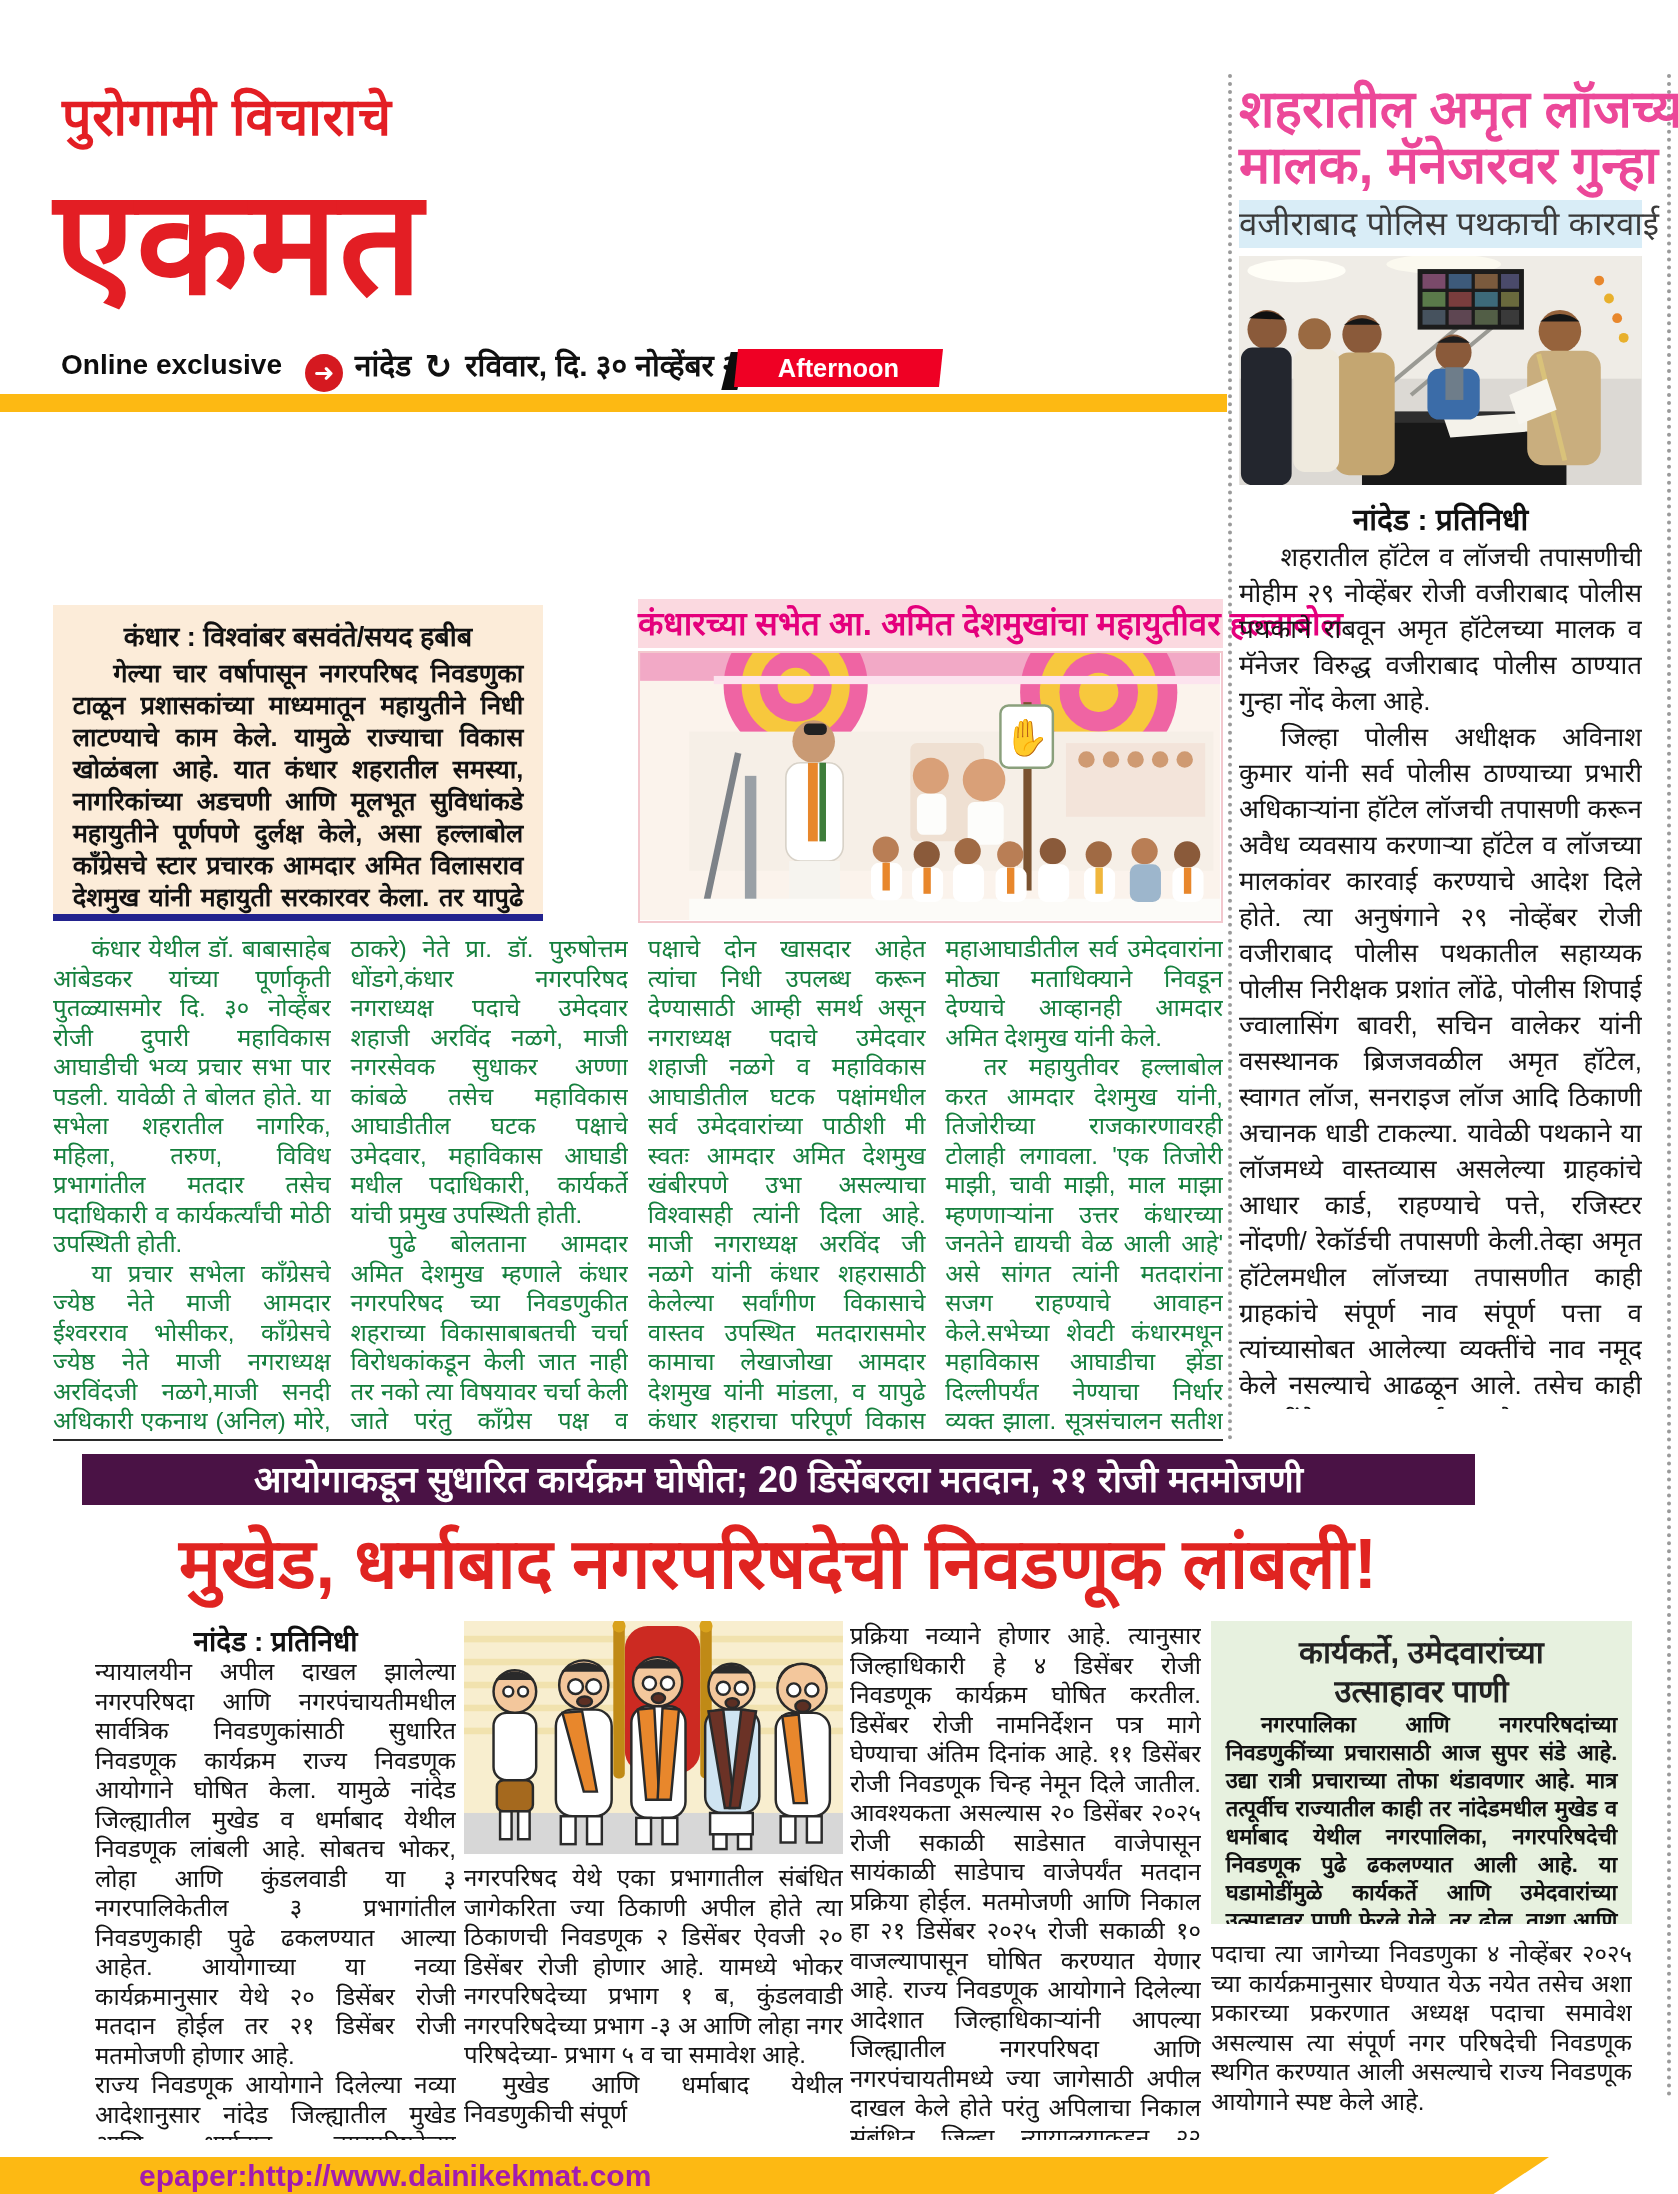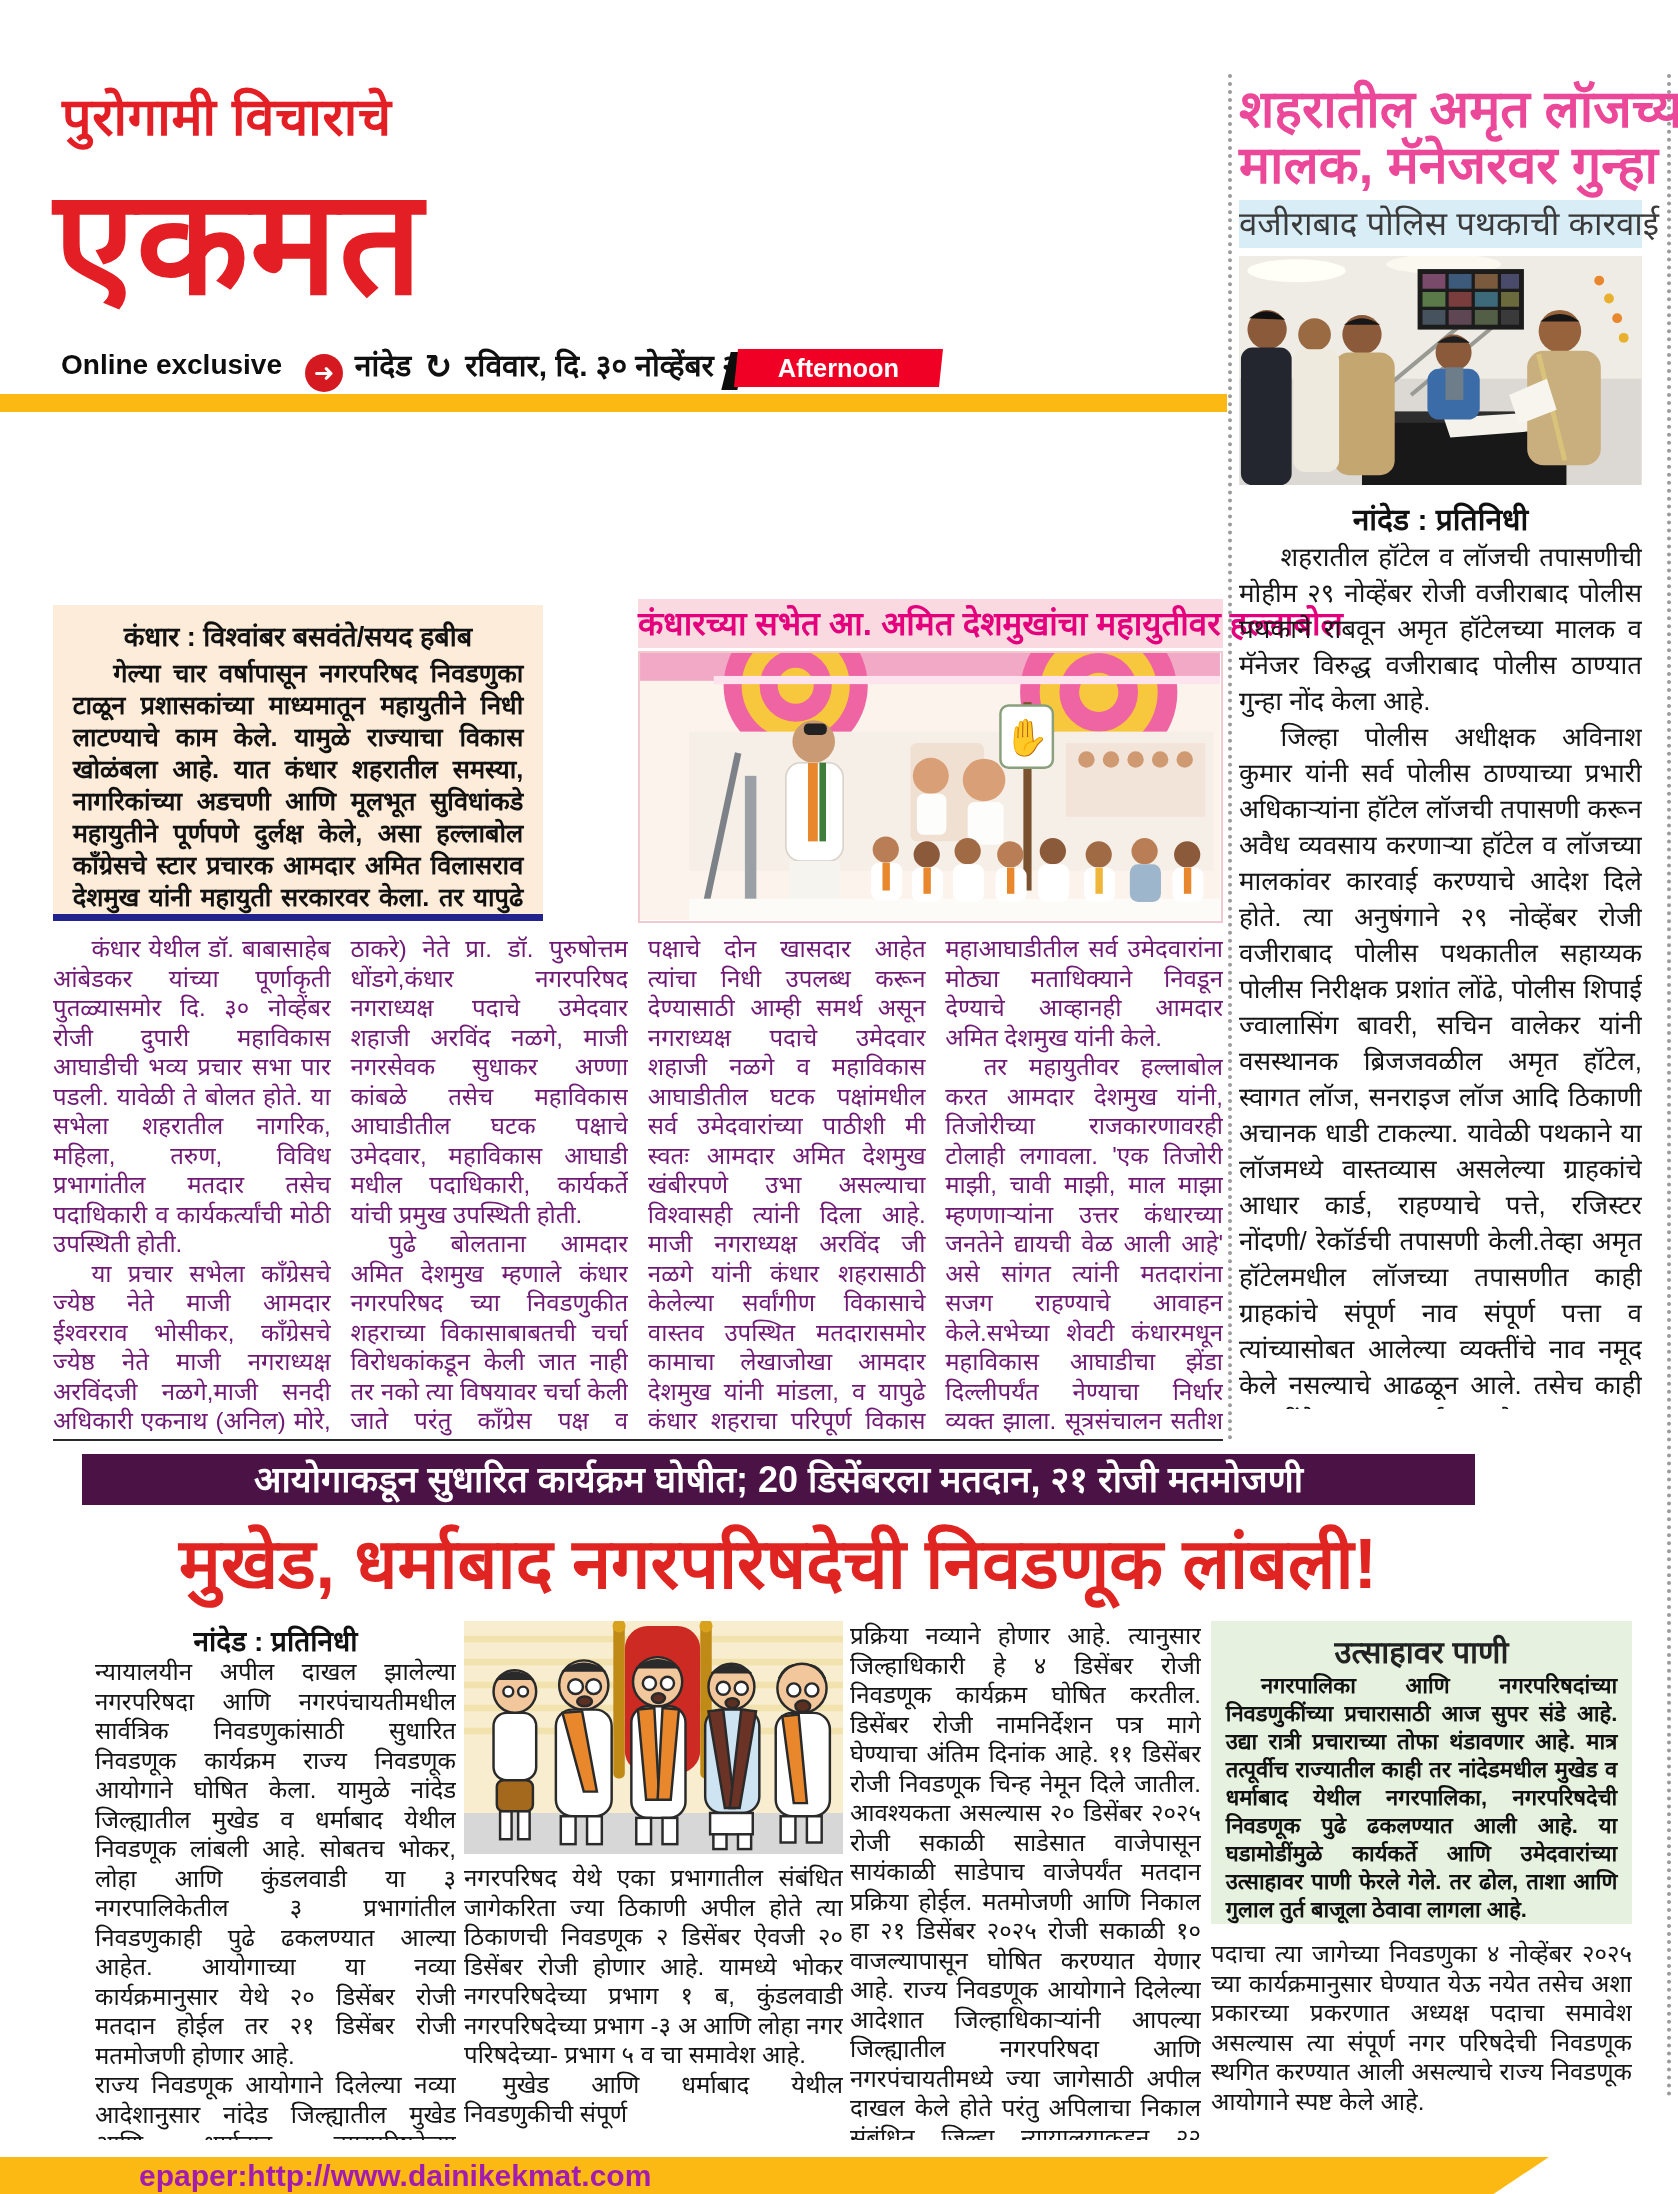--- a/index.html
+++ b/index.html
@@ -22,21 +22,21 @@
   .badge .bgb{position:absolute;left:-9.8px;top:3.3px;width:16.4px;height:38px;background:#0d0d0d;transform:skewX(-14deg);}
   .badge .bgr{position:absolute;inset:0;background:#ef0024;transform:skewX(-6deg);}
   .badge span{position:relative;display:block;text-align:center;line-height:38px;color:#ffffff;font-size:25.4px;font-weight:bold;}
   .ybar{background:#fdb913;}
   
   .main-hl{color:#1b1b96;font-weight:900;font-size:74px;white-space:nowrap;text-align:center;}
   .pink-strip{background:#fbd9e0;color:#e4007c;font-weight:bold;font-size:33px;line-height:49px;text-align:center;white-space:nowrap;}
   .lead-box{background:#fcecd9;border-bottom:7.4px solid #23238e;padding:11.5px 19.7px;box-sizing:border-box;}
   .lead-byline{font-size:27px;font-weight:bold;text-align:center;margin-bottom:3.3px;}
   .lead-text{font-size:25.4px;line-height:32px;font-weight:bold;}
-  .bodycol{font-size:24px;line-height:29.5px;color:#701a75;}
+  .bodycol{font-size:24px;line-height:29.5px;color:#15803d;}
   .hr-rule{border-top:2.5px solid #2a2a2a;}
   .kicker{background:#4a1245;color:#ffffff;font-weight:bold;font-size:36px;line-height:51px;text-align:center;white-space:nowrap;}
   .red-hl{color:#e02421;font-weight:900;font-size:70px;white-space:nowrap;text-align:center;}
   .b-byline{font-size:28px;font-weight:bold;text-align:center;}
   .bcol{font-size:24px;line-height:29.5px;color:#151515;}
   .greenbox{background:#e7f1df;padding:11.5px 14.7px;box-sizing:border-box;}
   .gb-title{font-size:31px;line-height:39px;font-weight:bold;text-align:center;color:#222;}
   .gb-body{font-size:22px;line-height:28px;font-weight:600;}
   
   .r-hl{color:#ec4899;font-weight:900;font-size:52px;line-height:54px;text-align:right;white-space:nowrap;}
@@ -261,20 +261,21 @@
   <div class="abs bcol jt clip" style="left:464px;top:1863px;width:379px;height:277px;">
     <p>नगरपरिषद येथे एका प्रभागातील संबंधित जागेकरिता ज्या ठिकाणी अपील होते त्या ठिकाणची निवडणूक २ डिसेंबर ऐवजी २० डिसेंबर रोजी होणार आहे. यामध्ये भोकर नगरपरिषदेच्या प्रभाग १ ब, कुंडलवाडी नगरपरिषदेच्या प्रभाग -३ अ आणि लोहा नगर परिषदेच्या- प्रभाग ५ व चा समावेश आहे.</p>
     <p class="indent">मुखेड आणि धर्माबाद येथील निवडणुकीची संपूर्ण</p>
   </div>
 
   <div class="abs bcol jt clip" style="left:850px;top:1621px;width:351px;height:519px;">
     <p>प्रक्रिया नव्याने होणार आहे. त्यानुसार जिल्हाधिकारी हे ४ डिसेंबर रोजी निवडणूक कार्यक्रम घोषित करतील. डिसेंबर रोजी नामनिर्देशन पत्र मागे घेण्याचा अंतिम दिनांक आहे. ११ डिसेंबर रोजी निवडणूक चिन्ह नेमून दिले जातील. आवश्यकता असल्यास २० डिसेंबर २०२५ रोजी सकाळी साडेसात वाजेपासून सायंकाळी साडेपाच वाजेपर्यंत मतदान प्रक्रिया होईल. मतमोजणी आणि निकाल हा २१ डिसेंबर २०२५ रोजी सकाळी १० वाजल्यापासून घोषित करण्यात येणार आहे. राज्य निवडणूक आयोगाने दिलेल्या आदेशात जिल्हाधिकाऱ्यांनी आपल्या जिल्ह्यातील नगरपरिषदा आणि नगरपंचायतीमध्ये ज्या जागेसाठी अपील दाखल केले होते परंतु अपिलाचा निकाल संबंधित जिल्हा न्यायालयाकडून २२ नोव्हेंबर २०२५ नंतर म्हणजेच २३ नोव्हेंबर २०२५ किंवा तदनंतर देण्यात आलेले आहे अशा नगरपरिषदेच्या आणि नगरपंचायतीच्या सदस्य</p>
   </div>
 
   <div class="abs greenbox clip" style="left:1211px;top:1621px;width:421px;height:303px;">
+    <div class="gb-title">कार्यकर्ते, उमेदवारांच्या</div>
     <div class="gb-title">उत्साहावर पाणी</div>
     <p class="gb-body jt indent">नगरपालिका आणि नगरपरिषदांच्या निवडणुकींच्या प्रचारासाठी आज सुपर संडे आहे. उद्या रात्री प्रचाराच्या तोफा थंडावणार आहे. मात्र तत्पूर्वीच राज्यातील काही तर नांदेडमधील मुखेड व धर्माबाद येथील नगरपालिका, नगरपरिषदेची निवडणूक पुढे ढकलण्यात आली आहे. या घडामोडींमुळे कार्यकर्ते आणि उमेदवारांच्या उत्साहावर पाणी फेरले गेले. तर ढोल, ताशा आणि गुलाल तुर्त बाजूला ठेवावा लागला आहे.</p>
   </div>
   <div class="abs bcol jt clip" style="left:1211px;top:1939px;width:421px;height:202px;">
     <p>पदाचा त्या जागेच्या निवडणुका ४ नोव्हेंबर २०२५ च्या कार्यक्रमानुसार घेण्यात येऊ नयेत तसेच अशा प्रकारच्या प्रकरणात अध्यक्ष पदाचा समावेश असल्यास त्या संपूर्ण नगर परिषदेची निवडणूक स्थगित करण्यात आली असल्याचे राज्य निवडणूक आयोगाने स्पष्ट केले आहे.</p>
   </div>
 
   <div class="abs vdots" style="left:1228px;top:74px;height:1367px;"></div>
   <div class="abs vdots" style="left:1667px;top:74px;height:2024px;"></div>
 

